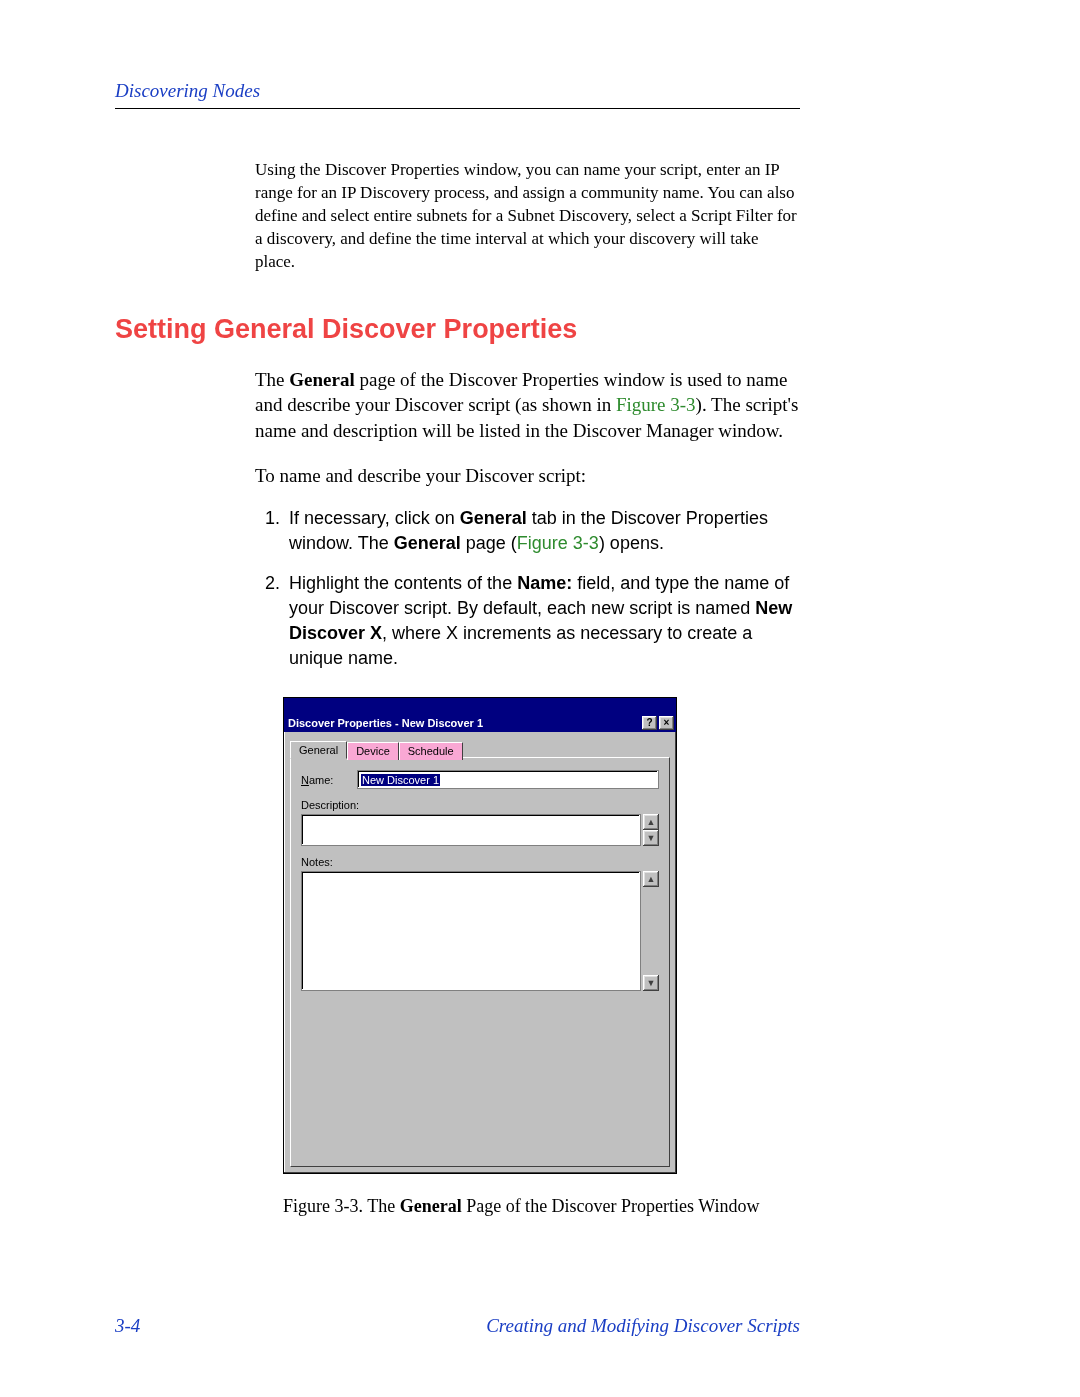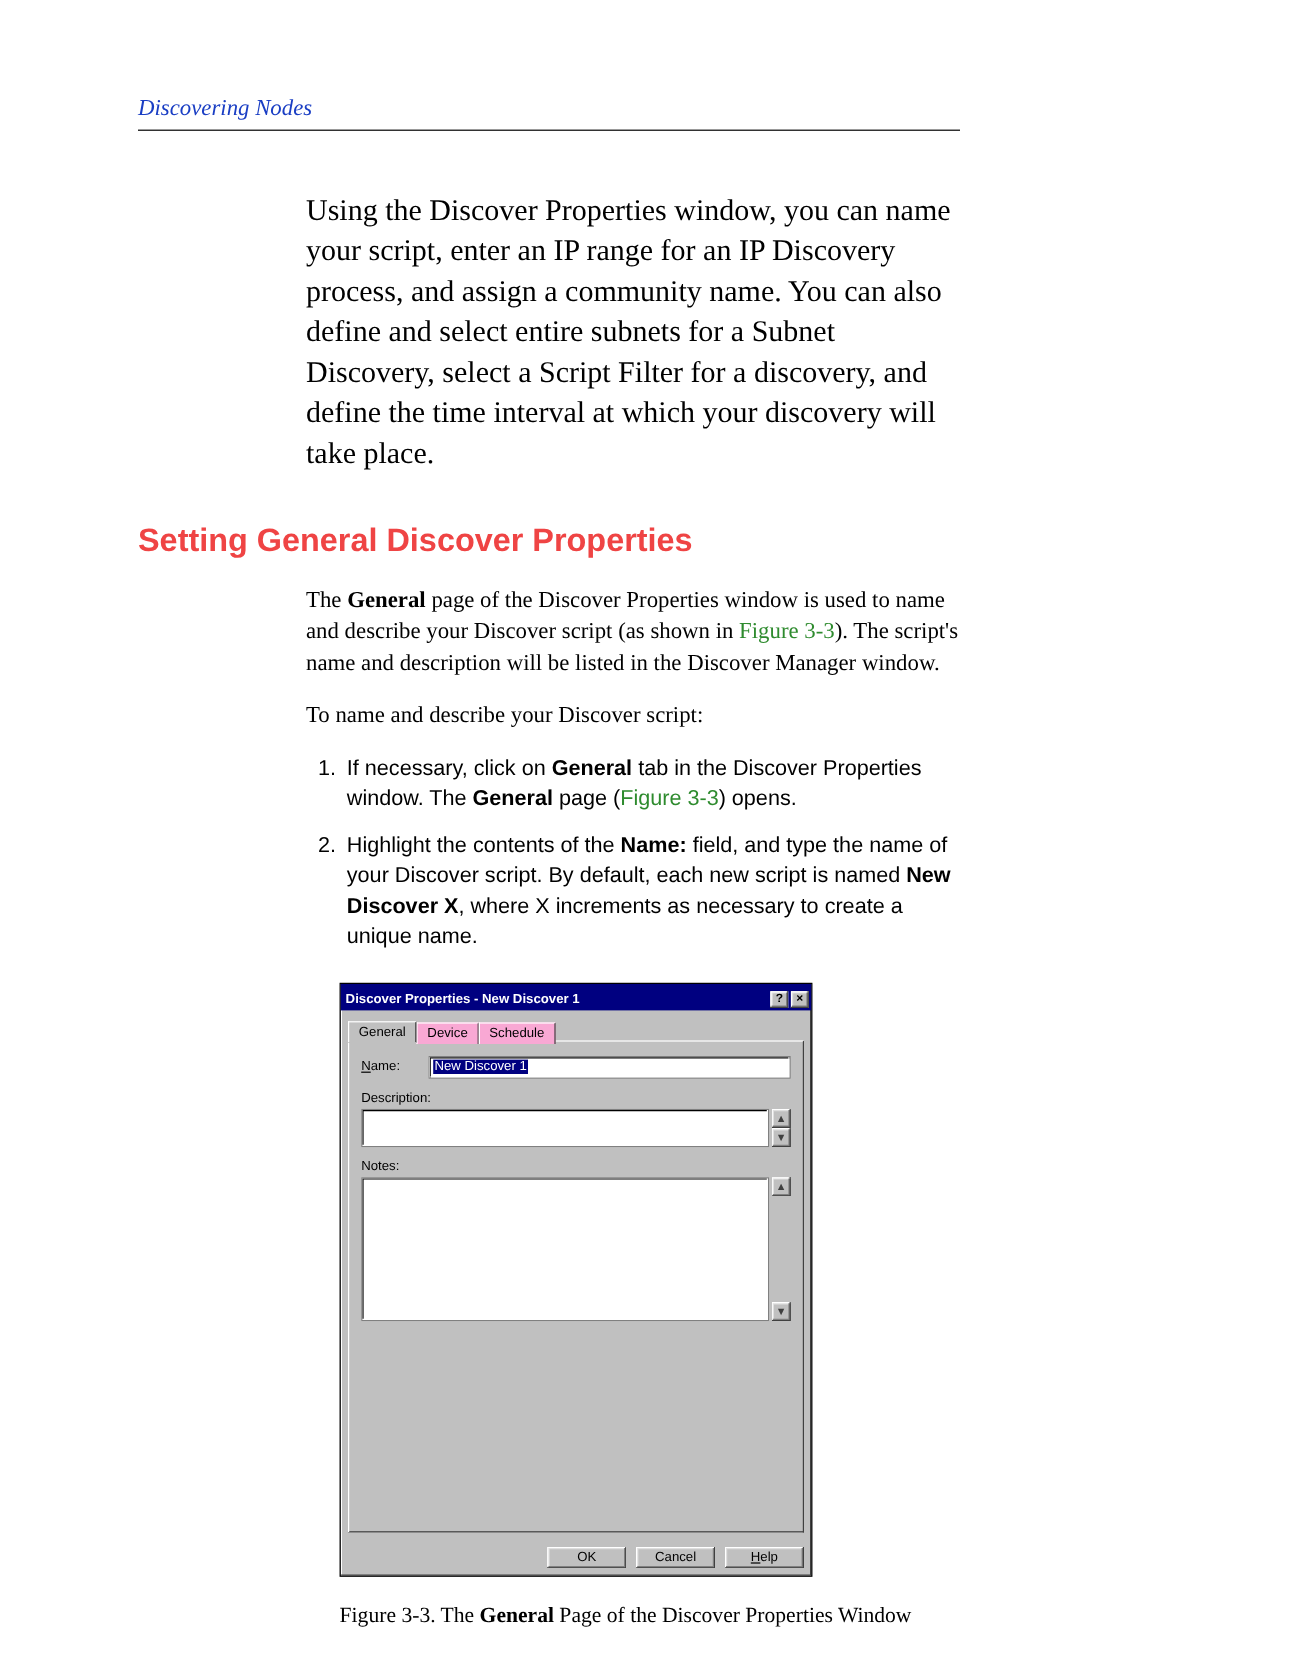--- a/index.html
+++ b/index.html
@@ -22,21 +22,21 @@
     font-size: 19px;
     margin-bottom: 6px;
   }
   .rule {
     border: none;
     border-top: 1.5px solid #000;
     margin: 0 0 50px 0;
   }
   .intro {
     margin-left: 140px;
-    font-size: 25px;
+    font-size: 17px;
     line-height: 1.35;
     margin-bottom: 40px;
     margin-top: 26px;
   }
   h2.section {
     color: #ef4444;
     font-family: Arial, Helvetica, sans-serif;
     font-weight: bold;
     font-size: 27px;
     margin: 0 0 22px 0;
@@ -69,21 +69,21 @@
     font-family: "MS Sans Serif", Tahoma, Arial, sans-serif;
     font-size: 11px;
     box-shadow: inset -1px -1px #404040, inset 1px 1px #fff;
   }
   .titlebar {
     background: #000080;
     color: #fff;
     display: flex;
     align-items: center;
     height: 18px;
-    padding: 4px 2px 0 4px;
+    padding: 16px 2px 0 4px;
     font-weight: bold;
   }
   .titlebar .title { flex: 1; white-space: nowrap; font-size:11px;}
   .tbtn {
     width: 15px; height: 14px;
     background: #c0c0c0;
     margin-left: 2px;
     display: flex; align-items: center; justify-content: center;
     box-shadow: inset -1px -1px #404040, inset 1px 1px #fff, inset -2px -2px #808080, inset 2px 2px #dfdfdf;
     color:#000; font-size:10px; font-weight:bold; line-height:1;
@@ -232,25 +232,24 @@
           <div class="stack-label"><span>N</span><span class="ul">o</span><span>tes:</span></div>
           <div class="textarea-row tall">
             <div class="ta"></div>
             <div class="sbar">
               <div class="sbtn">▲</div>
               <div class="sbtn">▼</div>
             </div>
           </div>
         </div>
       </div>
-      <div class="btnrow">
-        <div class="btn">OK</div>
-        <div class="btn">Cancel</div>
-        <div class="btn"><span style="text-decoration:underline">H</span><span>elp</span></div>
-      </div>
     </div>
   </div>
 
   <p class="caption">
     <span>Figure 3-3.  The </span><b>General</b><span> Page of the Discover Properties Window</span>
   </p>
 
+  <div class="footer">
+    <span>3-4</span>
+    <span>Creating and Modifying Discover Scripts</span>
+  </div>
 </div>
 
 </body></html>

